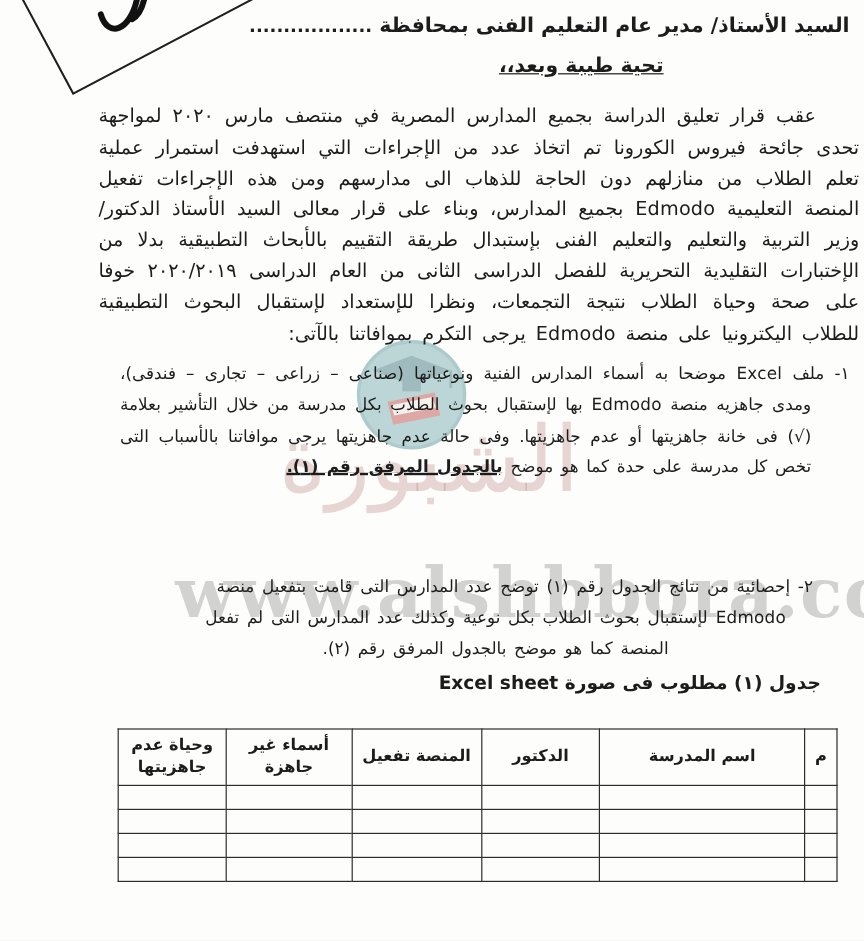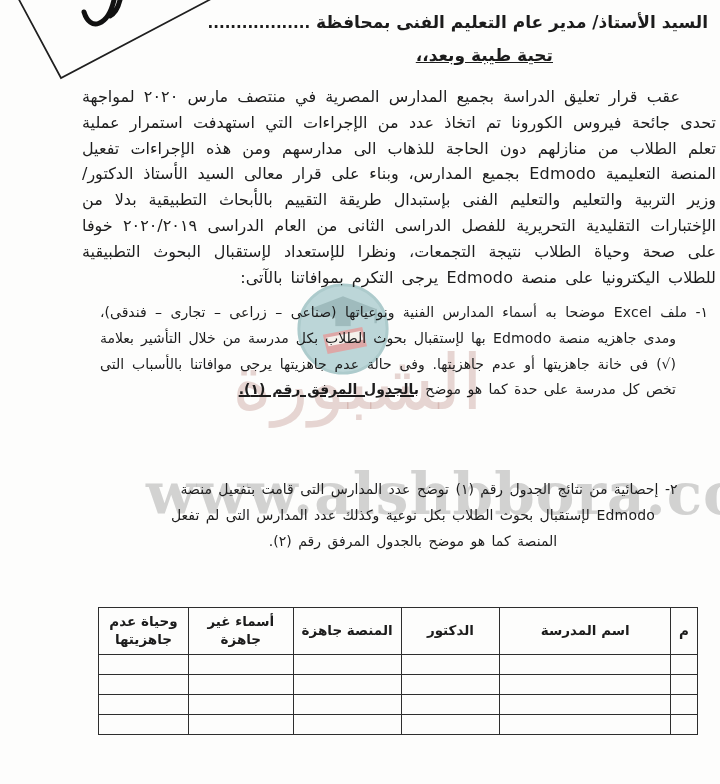--- a/index.html
+++ b/index.html
@@ -85,36 +85,37 @@
   <div class="list-item item1">
     <span class="num">١-</span>
     <span>ملف Excel موضحا به أسماء المدارس الفنية ونوعياتها (صناعى – زراعى – تجارى – فندقى)، ومدى جاهزيه منصة Edmodo بها لإستقبال بحوث الطلاب بكل مدرسة من خلال التأشير بعلامة (√) فى خانة جاهزيتها أو عدم جاهزيتها. وفى حالة عدم جاهزيتها يرجى موافاتنا بالأسباب التى تخص كل مدرسة على حدة كما هو موضح </span><span class="underlined">بالجدول المرفق رقم (١).</span>
   </div>
 
   <div class="list-item item2">
     <span class="num">٢-</span>
     <span>إحصائية من نتائج الجدول رقم (١) توضح عدد المدارس التى قامت بتفعيل منصة Edmodo لإستقبال بحوث الطلاب بكل نوعية وكذلك عدد المدارس التى لم تفعل المنصة كما هو موضح بالجدول المرفق رقم (٢).</span>
   </div>
 
+  <div class="table-caption">جدول (١) مطلوب فى صورة Excel sheet</div>
 
   <table class="doc-table">
     <colgroup>
         <col style="width: 4.5%;">
         <col style="width: 28.5%;">
         <col style="width: 16.5%;">
         <col style="width: 18%;">
         <col style="width: 17.5%;">
         <col style="width: 15%;">
       </colgroup>
     <thead>
       <tr>
           <th>م</th>
           <th>اسم المدرسة</th>
           <th>الدكتور</th>
-          <th>المنصة جاهزة</th>
+          <th>المنصة تفعيل</th>
           <th>أسماء غير جاهزة</th>
           <th>وحياة عدم جاهزيتها</th>
         </tr>
     </thead>
     <tbody>
         <tr>
           <td></td>
           <td></td>
           <td></td>
           <td></td>

